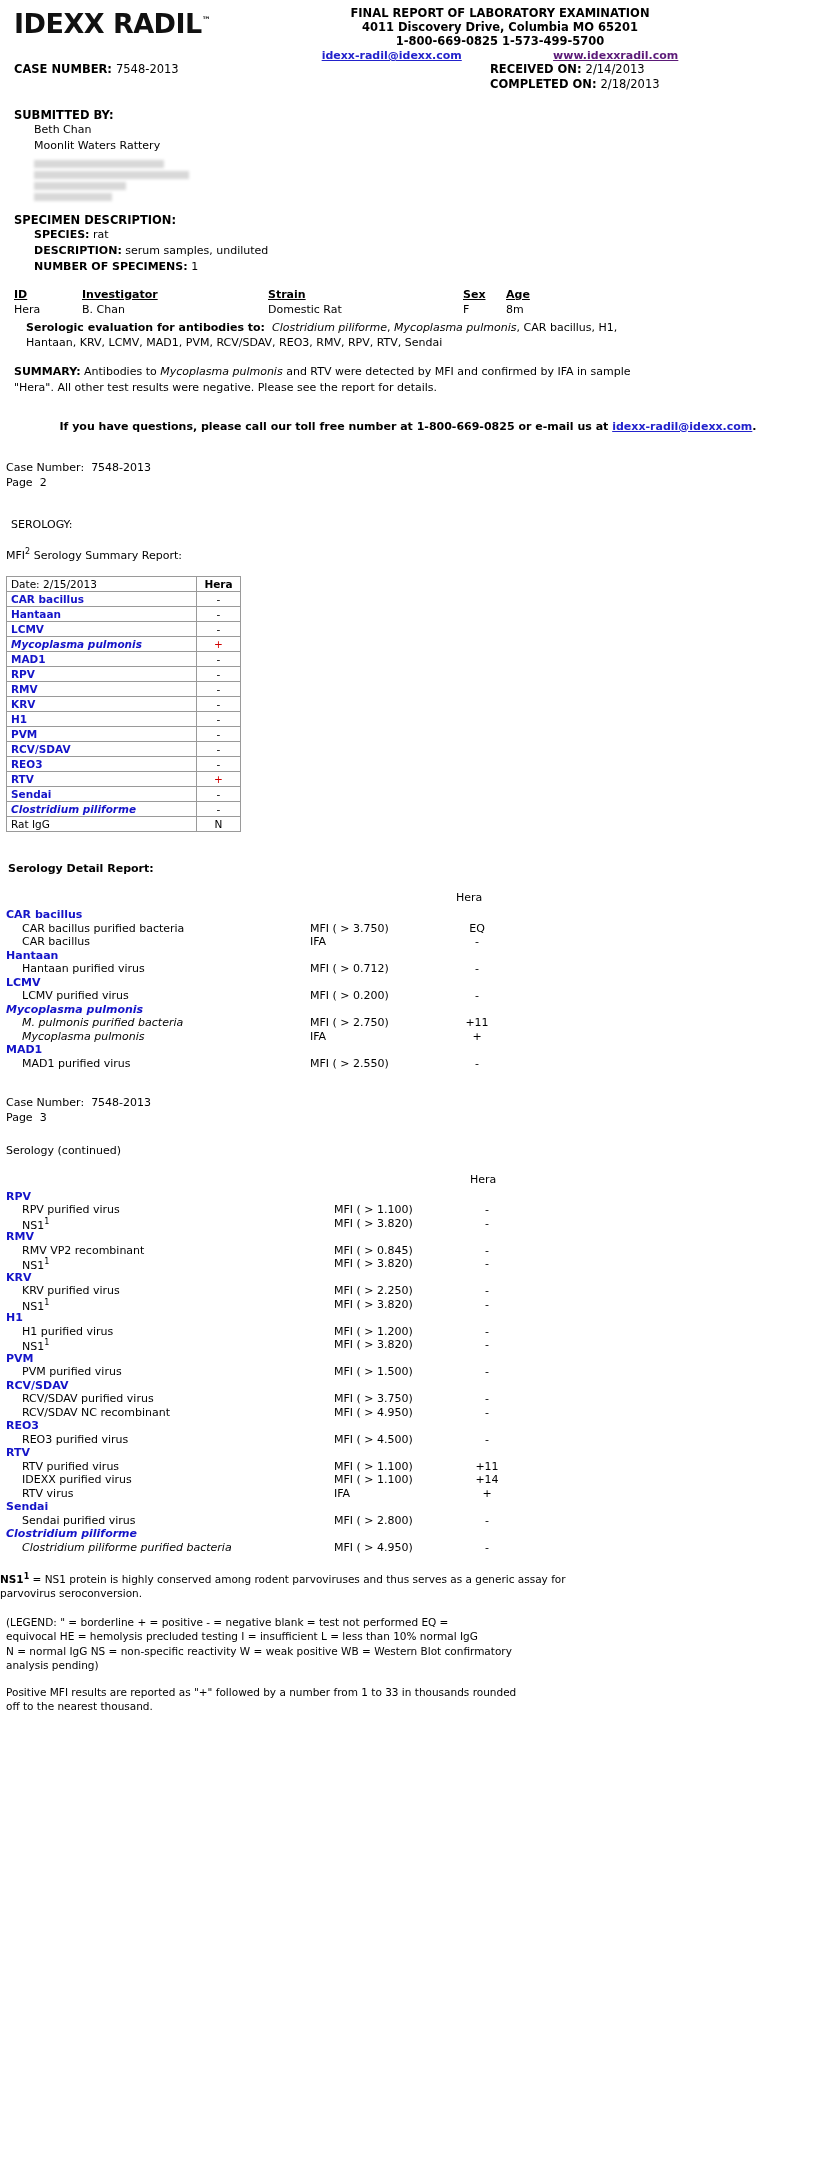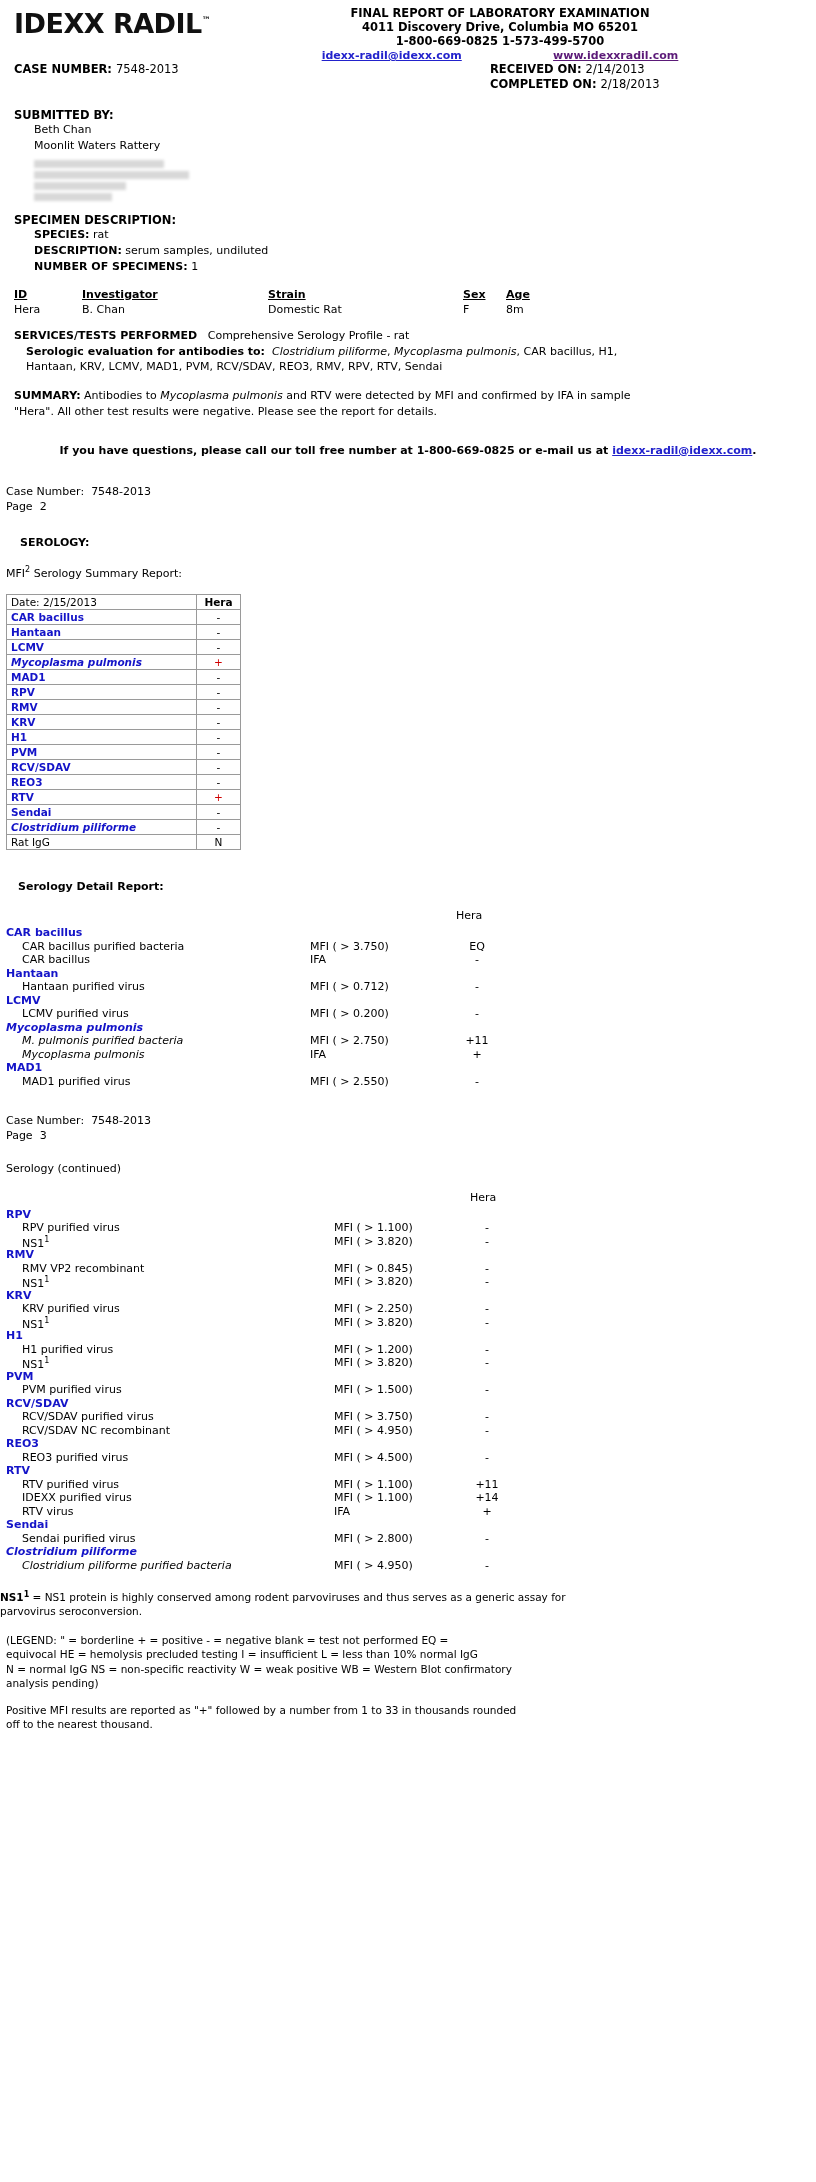--- a/index.html
+++ b/index.html
@@ -57,38 +57,38 @@
   .c-sex { left: 463px; } .c-age { left: 506px; }
 
   
   .svc { margin-top: 11px; padding-left: 14px; font-size: 11px; }
   .svc b { font-weight: bold; }
   .svc-sub { padding-left: 26px; margin-top: 2px; line-height: 1.4; width: 640px; }
   i { font-style: italic; }
   .summary { margin-top: 14px; padding-left: 14px; width: 640px; line-height: 1.42; }
   .tollfree { margin-top: 24px; text-align: center; font-weight: bold; font-size: 11px; }
   .pgblock { margin-top: 28px; padding-left: 6px; line-height: 1.35; }
-  .sec-title { font-weight: bold; margin-top: 22px; padding-left: 20px; }
+  .sec-title { font-weight: normal; margin-top: 28px; padding-left: 11px; }
   .mfi-title { font-weight: normal; margin-top: 16px; padding-left: 6px; }
   sup { font-size: 8px; vertical-align: super; }
 
   
   table.sumtab { border-collapse: collapse; margin-top: 14px; margin-left: 6px; }
   table.sumtab td { border: 1px solid #9a9a9a; padding: 1px 4px; font-size: 10.5px; height: 13px; }
   table.sumtab td.name { width: 190px; }
   table.sumtab td.res { width: 44px; text-align: center; }
   td.agent { color: #1414c8; font-weight: bold; }
   td.agent.ital { font-style: italic; }
   td.plain { color: #000; }
   .pos { color: #d00000; }
   .date-cell { font-size: 10.5px; }
   .hera-cell { font-weight: bold; text-align: center; }
 
   
-  .det-title { font-weight: bold; margin-top: 30px; padding-left: 18px; }
+  .det-title { font-weight: bold; margin-top: 30px; padding-left: 8px; }
   .det-hera { text-align: left; margin-top: 16px; padding-left: 456px; font-size: 11px; }
   .det { margin-top: 4px; }
   .grp { color: #1414c8; font-weight: bold; padding-left: 6px; height: 13.5px; font-size: 11px; }
   .grp.ital { font-style: italic; }
   .drow { position: relative; height: 13.5px; font-size: 11px; }
   .drow .t { position: absolute; left: 22px; }
   .drow .t.ital { font-style: italic; }
   .drow .m { position: absolute; left: 310px; }
   .drow .v { position: absolute; left: 452px; width: 50px; text-align: center; }
   .drow .m.r2 { left: 334px; }
@@ -148,23 +148,20 @@
     </div>
     <div class="spec-row">
       <span class="c-id">Hera</span>
       <span class="c-inv">B. Chan</span>
       <span class="c-str">Domestic Rat</span>
       <span class="c-sex">F</span>
       <span class="c-age">8m</span>
     </div>
   </div>
 
-  <div class="svc">
-    <b>SERVICES/TESTS PERFORMED</b>&nbsp;&nbsp;&nbsp;<span>Comprehensive Serology Profile - rat</span>
-  </div>
   <div class="svc svc-sub">
     <b>Serologic evaluation for antibodies to:</b>&nbsp;
     <i>Clostridium piliforme</i><span>, </span><i>Mycoplasma pulmonis</i><span>, CAR bacillus, H1, Hantaan, KRV, LCMV, MAD1, PVM, RCV/SDAV, REO3, RMV, RPV, RTV, Sendai</span>
   </div>
 
   <div class="summary">
     <b>SUMMARY:</b>&nbsp;<span>Antibodies to </span><i>Mycoplasma pulmonis</i><span> and RTV were detected by MFI and confirmed by IFA in sample "Hera".  All other test results were negative.  Please see the report for details.</span>
   </div>
 
   <div class="tollfree">

